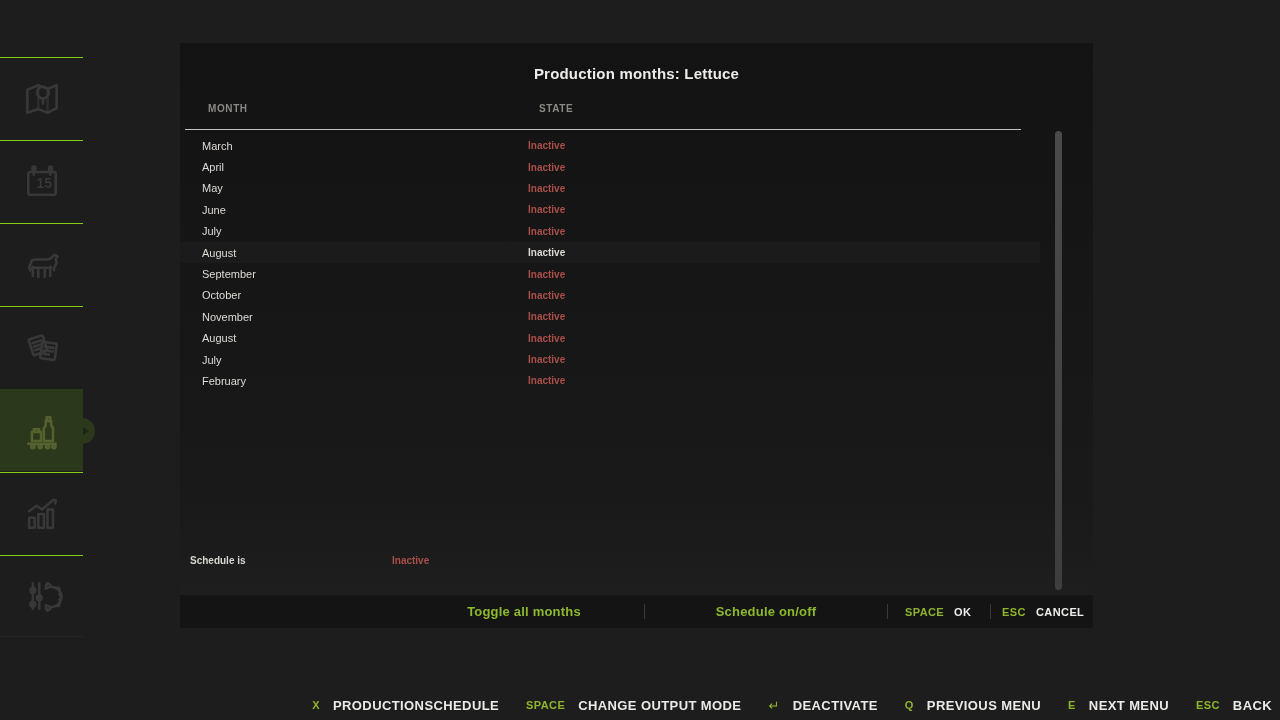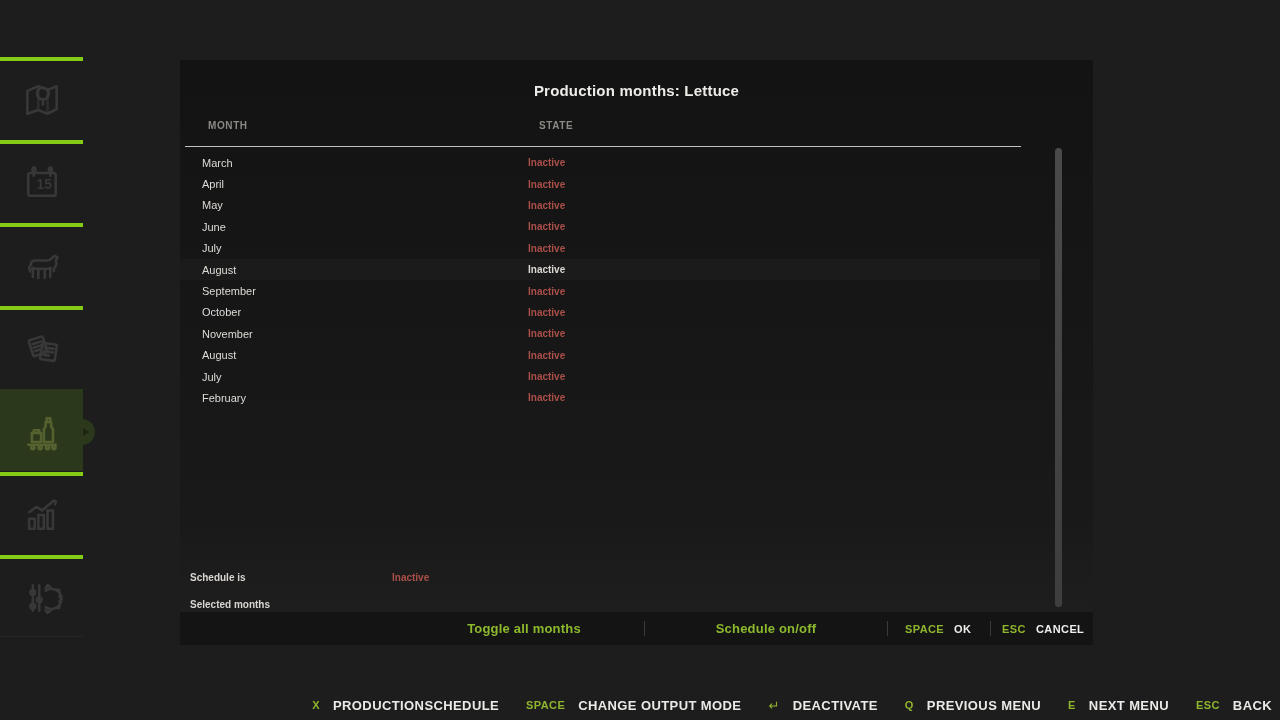--- a/index.html
+++ b/index.html
@@ -11,41 +11,41 @@
     -webkit-font-smoothing:antialiased;
   }
 
   
   .sidebar {
     position:absolute; left:0; top:0; width:83px; height:720px;
   }
   .sidebar-item {
     position:absolute; left:0; width:83px; height:82px;
     display:flex; align-items:center; justify-content:center;
-    border-top:4px solid #84cc16;
+    border-top:1px solid #84cc16;
     cursor:pointer;
   }
   .sidebar-item:last-of-type { border-bottom:1px solid #272727; }
   .sidebar-item svg { width:44px; height:44px; stroke:#383838; fill:none; stroke-width:1.4; stroke-linecap:round; stroke-linejoin:round; }
   .sidebar-item.selected { background:#2b381c; border-top-color:#2b381c; }
   .sidebar-item.selected svg { stroke:#55622f; }
   .sidebar-item.selected .bump {
     position:absolute; right:-12px; top:50%; width:26px; height:26px;
     margin-top:-13px; border-radius:50%; background:#2b381c;
   }
   .sidebar-item.selected .bump-arrow {
     position:absolute; right:-6px; top:50%; margin-top:-4px;
     width:0; height:0; border-left:6px solid #1c2611;
     border-top:4px solid transparent; border-bottom:4px solid transparent;
   }
   .cal-num { font-size:7.5px; font-weight:bold; fill:#383838; stroke:none; font-family:"Liberation Sans",sans-serif; }
 
   
   .dialog {
-    position:absolute; left:180px; top:60px; width:913px; height:585px;
+    position:absolute; left:180px; top:43px; width:913px; height:585px;
     background:linear-gradient(180deg,#131313 0%, #191919 78%, #1e1e1e 94%);
   }
   .dialog-title {
     position:absolute; top:22px; left:0; width:100%;
     text-align:center; color:#eeece9; font-size:15px; font-weight:bold;
     letter-spacing:0.2px;
   }
   .col-headers { position:absolute; top:60px; left:0; width:100%; height:16px; }
   .col-header { position:absolute; color:#8b8984; font-size:10px; font-weight:bold; letter-spacing:0.6px;padding-left:15px; }
   .col-header.month { left:13px; }
@@ -233,24 +233,20 @@
         <span class="month-cell">February</span>
         <span class="state-cell">Inactive</span>
       </div>
     </div>
 
   <div class="scrollbar"></div>
 
   <div class="summary-row schedule">
     <span class="summary-label">Schedule is</span>
     <span class="summary-value red">Inactive</span>
-  </div>
-  <div class="summary-row selected-months">
-    <span class="summary-label">Selected months</span>
-    <span class="summary-value"></span>
   </div>
 
   <div class="action-bar">
     <div class="action-green" style="left:344px;">Toggle all months</div>
     <div class="action-sep" style="left:464px;"></div>
     <div class="action-green" style="left:586px;">Schedule on/off</div>
     <div class="action-sep" style="left:707px;"></div>
     <span class="key-label green" style="left:725px;">SPACE</span>
     <span class="key-label white" style="left:774px;">OK</span>
     <div class="action-sep" style="left:810px;"></div>

